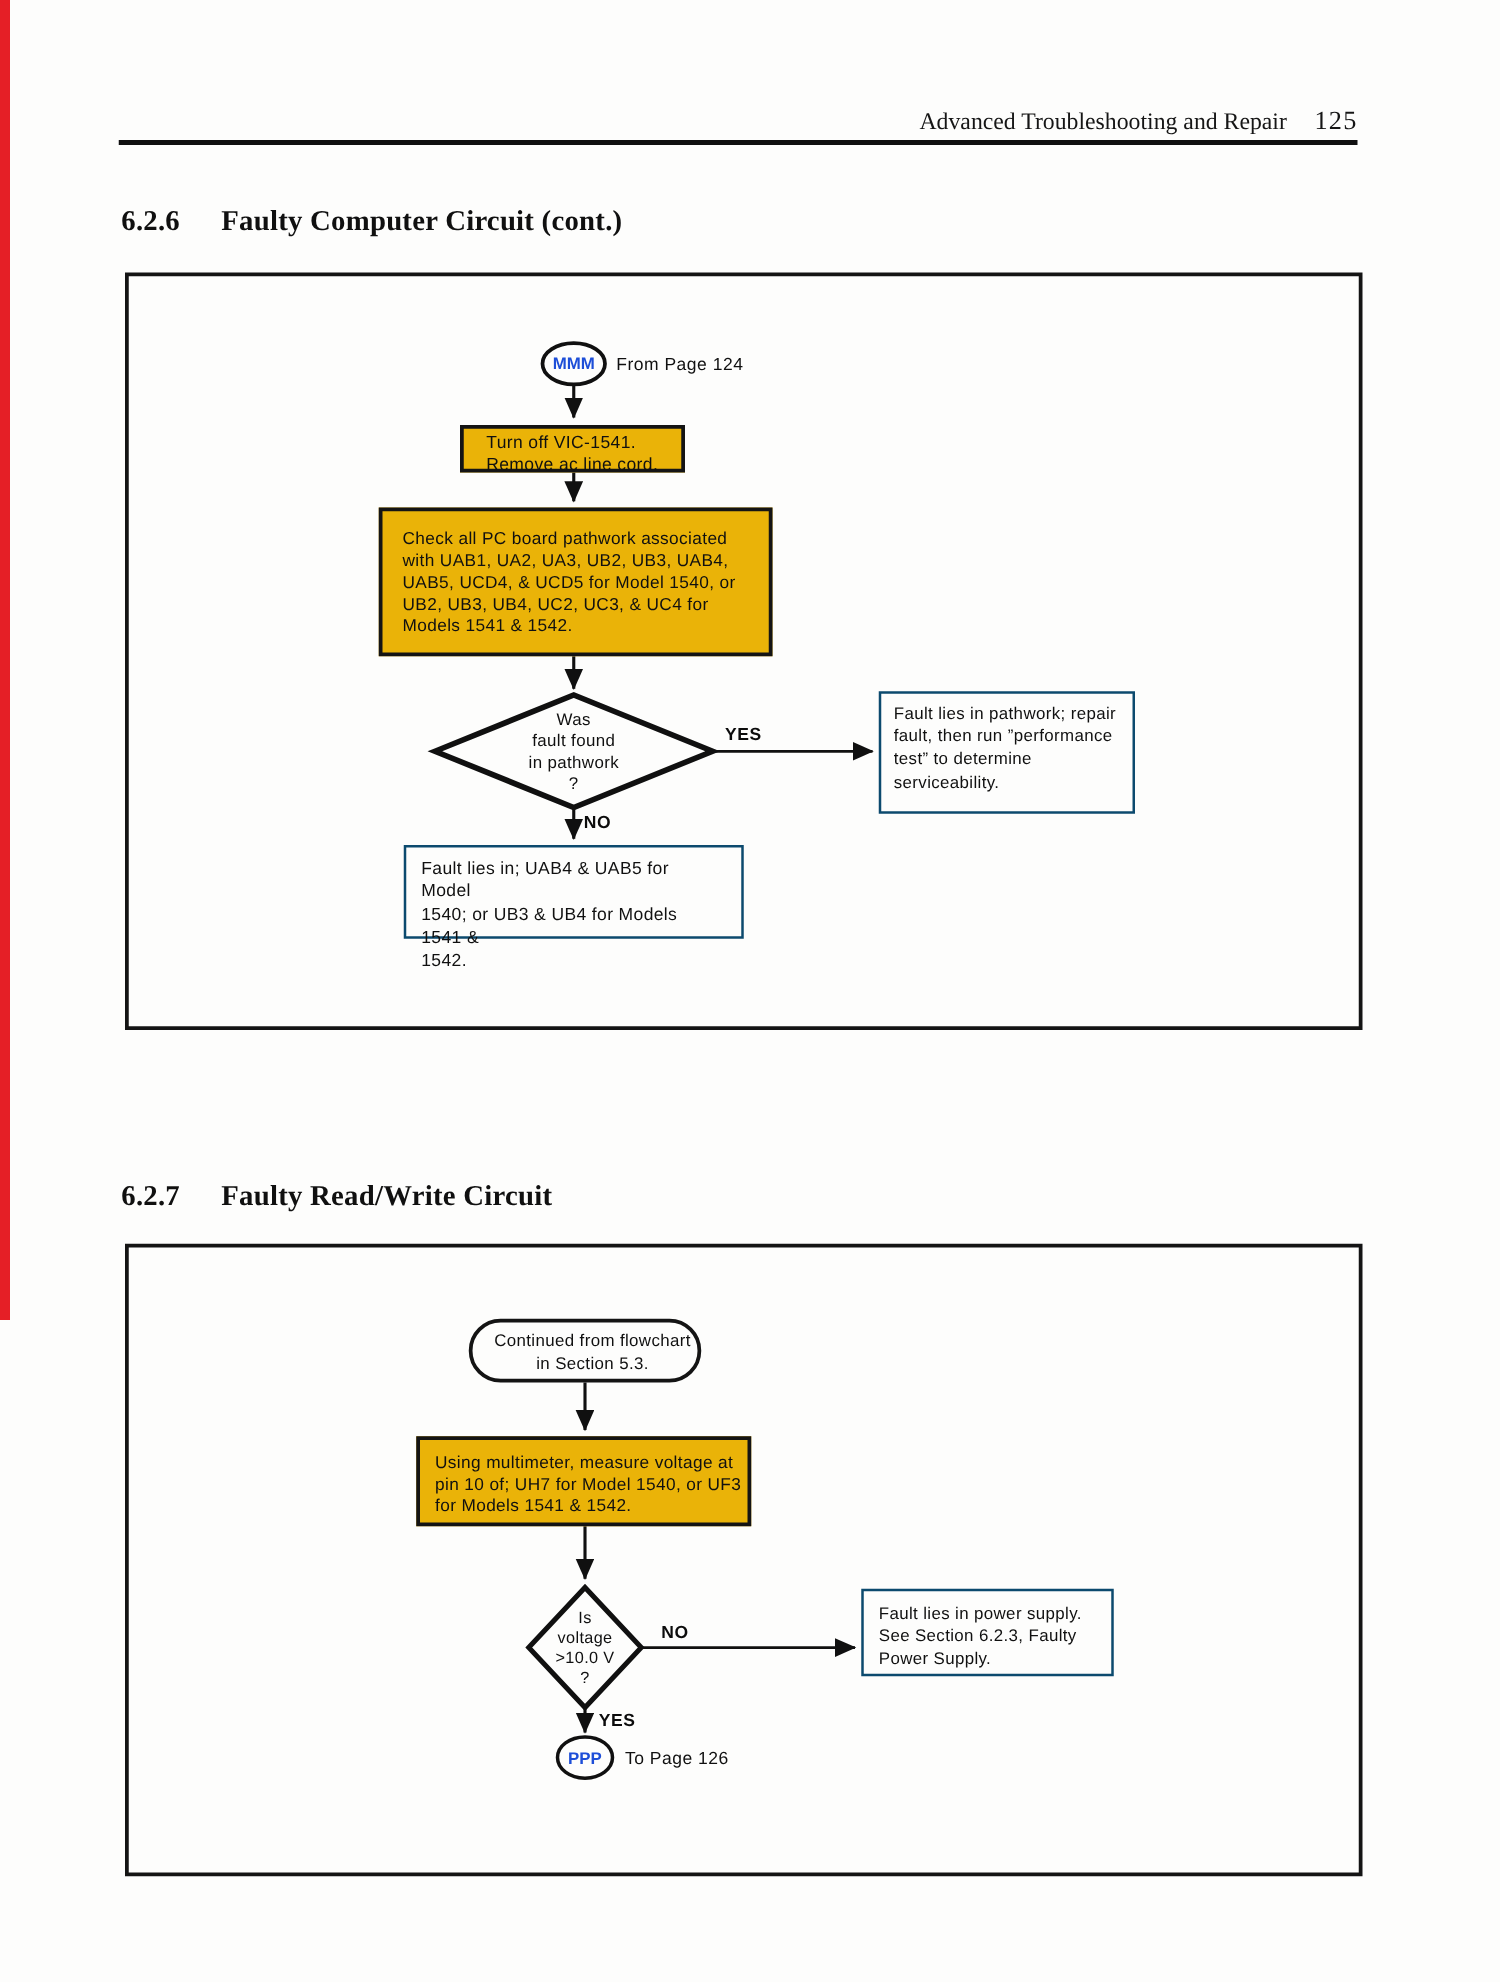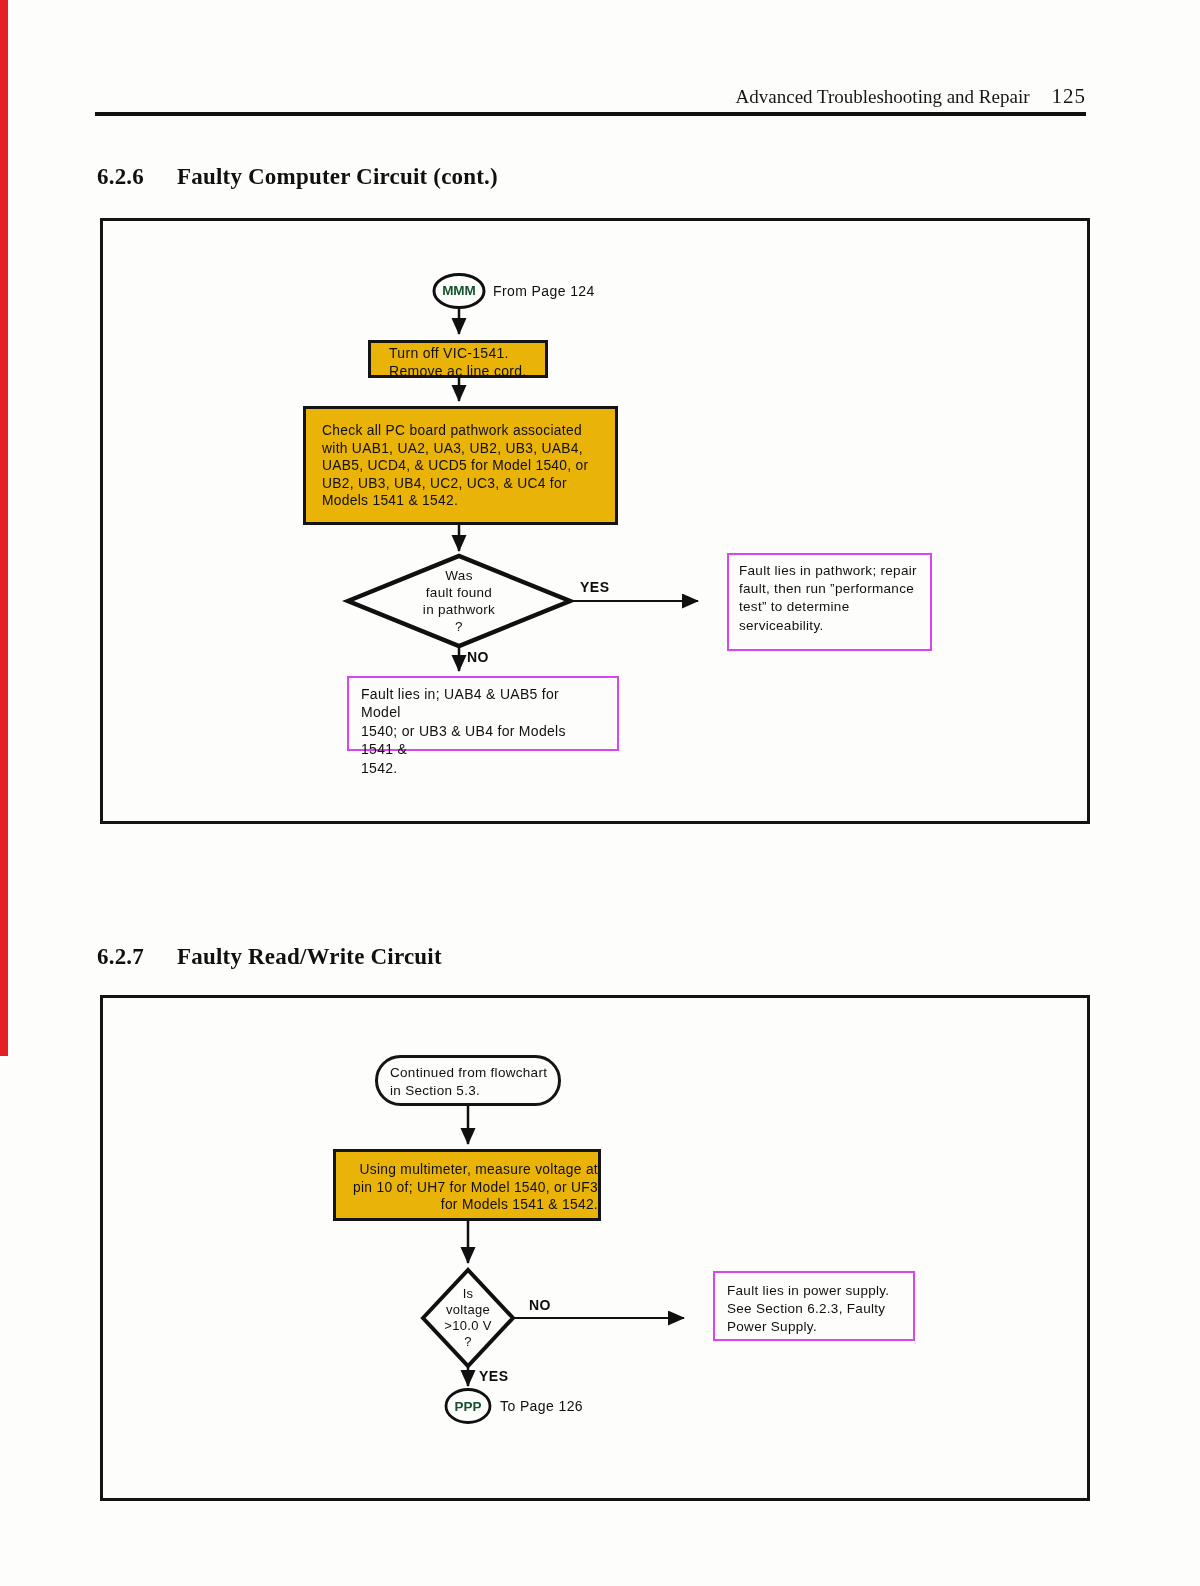--- a/index.html
+++ b/index.html
@@ -13,26 +13,26 @@
   .sec-title{position:absolute;left:97px;font-family:"Liberation Serif",serif;font-weight:bold;
              font-size:23px;color:#101010;letter-spacing:.2px;}
   .sec-title .num{display:inline-block;width:80px;}
   .chart{position:absolute;left:100px;width:984px;border:3px solid #141414;background:transparent;}
   .c1{top:218px;height:600px;}
   .c2{top:995px;height:500px;}
   .chart svg{position:absolute;left:0;top:0;pointer-events:none;}
   .node{position:absolute;box-sizing:border-box;white-space:pre-line;
         font-size:14px;line-height:1.3;letter-spacing:.3px;color:#101010;}
   .pbox{border:3px solid #141414;background:#eab308;}
-  .thinbox{border:2px solid #d946ef;margin-left:24px;}
-  .stadium{border:3px solid #141414;border-radius:27px;background:#fdfdfc;}
+  .thinbox{border:2px solid #0c4a6e;}
+  .stadium{border:3px solid #141414;border-radius:27px;background:#fdfdfc;text-align:center;}
   .ctr{display:flex;align-items:center;justify-content:center;text-align:center;}
   .lbl{position:absolute;font-weight:bold;font-size:14px;letter-spacing:.5px;color:#0c0c0c;}
   .capt{position:absolute;font-size:14px;letter-spacing:.4px;color:#101010;}
-  .conn-lbl{position:absolute;font-weight:bold;font-size:13.5px;text-align:center;color:#14532d;}
+  .conn-lbl{position:absolute;font-weight:bold;font-size:13.5px;text-align:center;color:#1d4ed8;}
 </style>
 </head>
 <body>
 
 <div class="page">
 
   <div class="red-stripe"></div>
 
   <div class="hdr-text">
     <span>Advanced Troubleshooting and Repair</span><span class="pgnum">125</span>
@@ -104,21 +104,21 @@
       <line x1="365" y1="223" x2="365" y2="265" stroke="#101010" stroke-width="2.5" marker-end="url(#ah2)"></line>
       <polygon points="320,320 365,272 410,320 365,368" fill="none" stroke="#101010" stroke-width="4"></polygon>
       <line x1="410" y1="320" x2="581" y2="320" stroke="#101010" stroke-width="2.2" marker-end="url(#ah2)"></line>
       <line x1="365" y1="368" x2="365" y2="388" stroke="#101010" stroke-width="2.5" marker-end="url(#ah2)"></line>
       <ellipse cx="365" cy="408" rx="22" ry="16.5" fill="none" stroke="#101010" stroke-width="2.8"></ellipse>
     </svg>
 
     <div class="node stadium" style="left:272px;top:57px;width:186px;height:51px;padding:6px 0 0 12px;font-size:13.5px;line-height:1.3;">Continued from flowchart
 in Section 5.3.</div>
 
-    <div class="node pbox" style="left:230px;top:151px;width:268px;height:72px;padding:9px 0 0 12px;font-size:13.8px;line-height:1.28;text-align:right;">Using multimeter, measure voltage at
+    <div class="node pbox" style="left:230px;top:151px;width:268px;height:72px;padding:9px 0 0 12px;font-size:13.8px;line-height:1.28;">Using multimeter, measure voltage at
 pin 10 of; UH7 for Model 1540, or UF3
 for Models 1541 &amp; 1542.</div>
 
     <div class="node ctr" style="left:320px;top:274px;width:90px;height:92px;font-size:13px;line-height:1.22;">Is
 voltage
 &gt;10.0 V
 ?</div>
 
     <div class="lbl" style="left:426px;top:299px;">NO</div>
     <div class="lbl" style="left:376px;top:370px;">YES</div>

